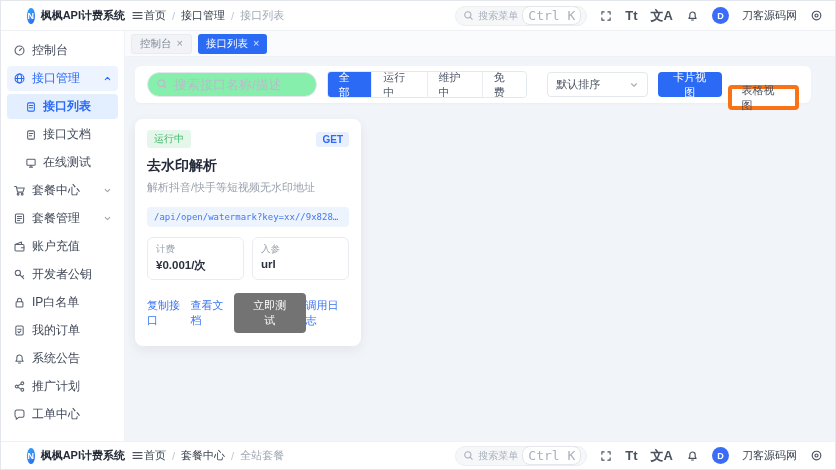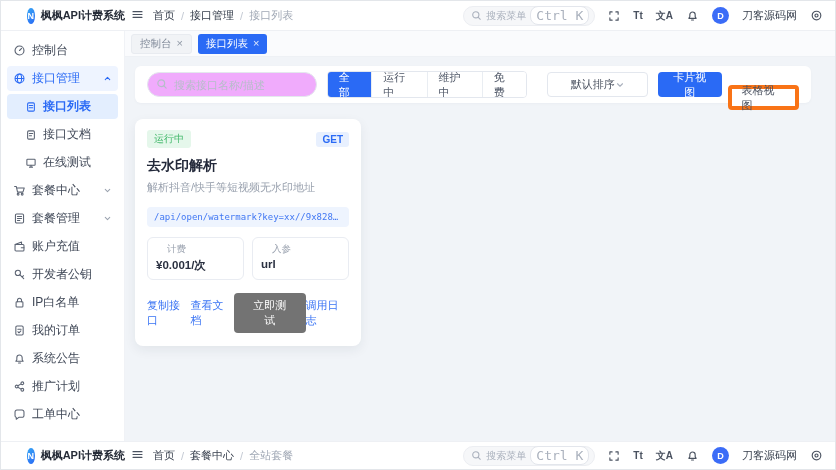--- a/index.html
+++ b/index.html
@@ -7,31 +7,31 @@
   body { font-family:"Liberation Sans","DejaVu Sans",sans-serif; }
   .app { width:836px; height:470px; background:#f1f4f8; position:relative; overflow:hidden; display:flex; flex-direction:column; border:1px solid #e3e6ea; }
 
   
   .bar { height:30px; background:#fff; display:flex; align-items:center; flex:0 0 auto; }
   .bar.top { border-bottom:1px solid #eef0f4; }
   .bar.bottom { height:28px; border-top:1px solid #eef0f4; }
   .brand { width:124px; flex:0 0 auto; display:flex; align-items:center; gap:6px; padding-left:26px; }
   .logo { width:16px; height:16px; border-radius:50%; background:linear-gradient(135deg,#36a6f5,#2a6af5); color:#fff; font-size:9px; font-weight:bold; display:flex; align-items:center; justify-content:center; }
   .brand-name { font-size:11px; font-weight:bold; color:#252b37; white-space:nowrap; }
-  .crumb-area { flex:1; display:flex; align-items:flex-start; gap:9px; padding-left:6px; min-width:0; }
+  .crumb-area { flex:1; display:flex; align-items:center; gap:0; padding-left:6px; min-width:0; }
   .icon-btn { color:#4a5260; display:flex; align-items:center; justify-content:center; cursor:pointer; }
   .crumbs { display:flex; align-items:center; gap:6px; font-size:11px; }
   .crumbs .c { color:#38404e; }
   .crumbs .sep { color:#c3c9d3; }
   .crumbs .c.last { color:#a0a8b5; }
   .bar-right { display:flex; align-items:center; gap:13px; padding-right:12px; }
   .menu-search { height:20px; border-radius:10px; background:#f6f7f9; border:1px solid #eceef2; display:flex; align-items:center; gap:4px; padding:0 5px 0 7px; cursor:pointer; }
   .menu-search .ph { font-size:10px; color:#aab1bd; }
   .kbd { background:#fff; border:1px solid #e3e6ec; border-radius:8px; font-size:13px; color:#aab1bd; padding:1px 5px; font-family:"DejaVu Sans Mono",monospace; }
-  .txt-icon { font-size:10px; color:#4a5260; font-weight:bold; cursor:pointer; }
+  .txt-icon { font-size:13px; color:#4a5260; font-weight:bold; cursor:pointer; }
   .avatar { width:17px; height:17px; border-radius:50%; background:#3b6cf7; color:#fff; font-size:9px; font-weight:bold; display:flex; align-items:center; justify-content:center; }
   .username { font-size:11px; color:#38404e; }
 
   
   .body { flex:1; display:flex; min-height:0; }
   .sidebar { width:124px; flex:0 0 auto; background:#fff; border-right:1px solid #f0f2f6; padding:7px 6px; overflow:hidden; }
   .sitem { height:25px; margin-bottom:3px; border-radius:4px; display:flex; align-items:center; gap:6px; padding:0 6px; font-size:12px; color:#3f4756; cursor:pointer; white-space:nowrap; }
   .sitem .sicon { display:flex; align-items:center; color:#5b6372; }
   .sitem .chev { margin-left:auto; color:#9aa2af; display:flex; }
   .sitem.parent-open { background:#eef4ff; color:#2a6af5; }
@@ -43,45 +43,45 @@
   .main { flex:1; display:flex; flex-direction:column; min-width:0; }
   .tabstrip { height:26px; background:#fafbfd; border-bottom:1px solid #eef1f5; display:flex; align-items:center; gap:6px; padding-left:6px; flex:0 0 auto; }
   .tab { height:20px; border-radius:3px; display:flex; align-items:center; gap:5px; padding:0 8px; font-size:10.5px; cursor:pointer; }
   .tab.inactive { background:#f1f3f6; border:1px solid #e8ebf0; color:#808a99; }
   .tab.active { background:#2a6af5; color:#fff; }
   .tab .x { font-size:11px; line-height:1; opacity:.85; }
 
   .content { flex:1; padding:9px 24px 0 10px; overflow:hidden; }
   .filter-panel { background:#fff; border-radius:6px; height:37px; display:flex; align-items:center; gap:10px; padding:0 12px; box-shadow:0 1px 3px rgba(31,41,55,.03); }
   .api-search { position:relative; width:172px; }
-  .api-search input { width:100%; height:25px; border:1px solid #e4e8ee; border-radius:13px; padding:0 10px 0 26px; font-size:11px; color:#3f4756; outline:none; background:#f0abfc; font-family:inherit; }
+  .api-search input { width:100%; height:25px; border:1px solid #e4e8ee; border-radius:13px; padding:0 10px 0 26px; font-size:13px; color:#3f4756; outline:none; background:#86efac; font-family:inherit; }
   .api-search input::placeholder { color:#b6bdc9; }
   .api-search .mag { position:absolute; left:9px; top:6px; color:#b6bdc9; }
   .seg-group { display:flex; border:1px solid #e3e7ee; border-radius:4px; overflow:hidden; }
   .seg { height:25px; display:flex; align-items:center; padding:12px 11px; font-size:11px; color:#505868; background:#fff; border-left:1px solid #e9edf2; cursor:pointer; }
   .seg:first-child { border-left:none; }
   .seg.active { background:#2a6af5; color:#fff; }
   .fspacer { flex:1; }
-  .sort-select { width:102px; height:25px; border:1px solid #e3e7ee; border-radius:4px; display:flex; align-items:center; justify-content:center; padding:0 8px; font-size:11px; color:#49505e; background:#fff; cursor:pointer; }
+  .sort-select { width:102px; height:25px; border:1px solid #e3e7ee; border-radius:4px; display:flex; align-items:center; justify-content:space-between; padding:0 8px; font-size:11px; color:#49505e; background:#fff; cursor:pointer; }
   .sort-select .chev { color:#aab1bd; display:flex; }
   .view-btn { height:25px; display:flex; align-items:center; padding:0 10px; font-size:11px; border-radius:4px; cursor:pointer; }
   .view-btn.active { background:#2a6af5; color:#fff;text-align:center; }
   .view-btn.plain { background:#fff; border:4px solid #f97316; color:#49505e; margin-left:-4px;margin-top:26px; }
 
   
   .api-card { width:226px; margin-top:16px; background:#fff; border-radius:8px; padding:11px 12px 13px; box-shadow:0 4px 12px rgba(31,41,55,.07); }
   .badge-row { display:flex; align-items:center; justify-content:space-between; }
   .badge-status { font-size:10px; color:#41b86a; background:#e5f7eb; padding:2px 7px; border-radius:3px; }
   .badge-method { font-size:10px; font-weight:bold; color:#2a6af5; background:#e8f0fe; padding:2px 6px; border-radius:3px; }
   .api-title { margin-top:9px; font-size:14px; font-weight:bold; color:#23293a; }
   .api-desc { margin-top:5px; font-size:11px; color:#99a1ae; }
   .api-url { margin-top:12px; background:#eef4fe; border-radius:4px; padding:5px 7px; font-family:"DejaVu Sans Mono",monospace; font-size:9px; color:#4077f3; white-space:nowrap; overflow:hidden; text-overflow:ellipsis; cursor:pointer; }
   .field-row { display:flex; gap:8px; margin-top:10px; }
   .field-box { flex:1; border:1px solid #e9ecf2; border-radius:6px; padding:5px 8px 6px; }
-  .field-label { font-size:9.5px; color:#9aa2af;margin-left:11px; }
+  .field-label { font-size:9.5px; color:#9aa2af; }
   .field-value { margin-top:2px; font-size:11.5px; font-weight:bold; color:#2a3040; }
   .action-row { margin-top:13px; display:flex; align-items:center; justify-content:space-between; }
   .act-link { font-size:11px; color:#3a74f4; cursor:pointer; }
   .act-primary { font-size:11px; color:#fff; background:#737373; border:none; border-radius:4px; padding:5px 14px; cursor:pointer; font-family:Liberation Serif, serif; }
 
   svg { display:block; }
 </style>
 </head>
 <body>
 

